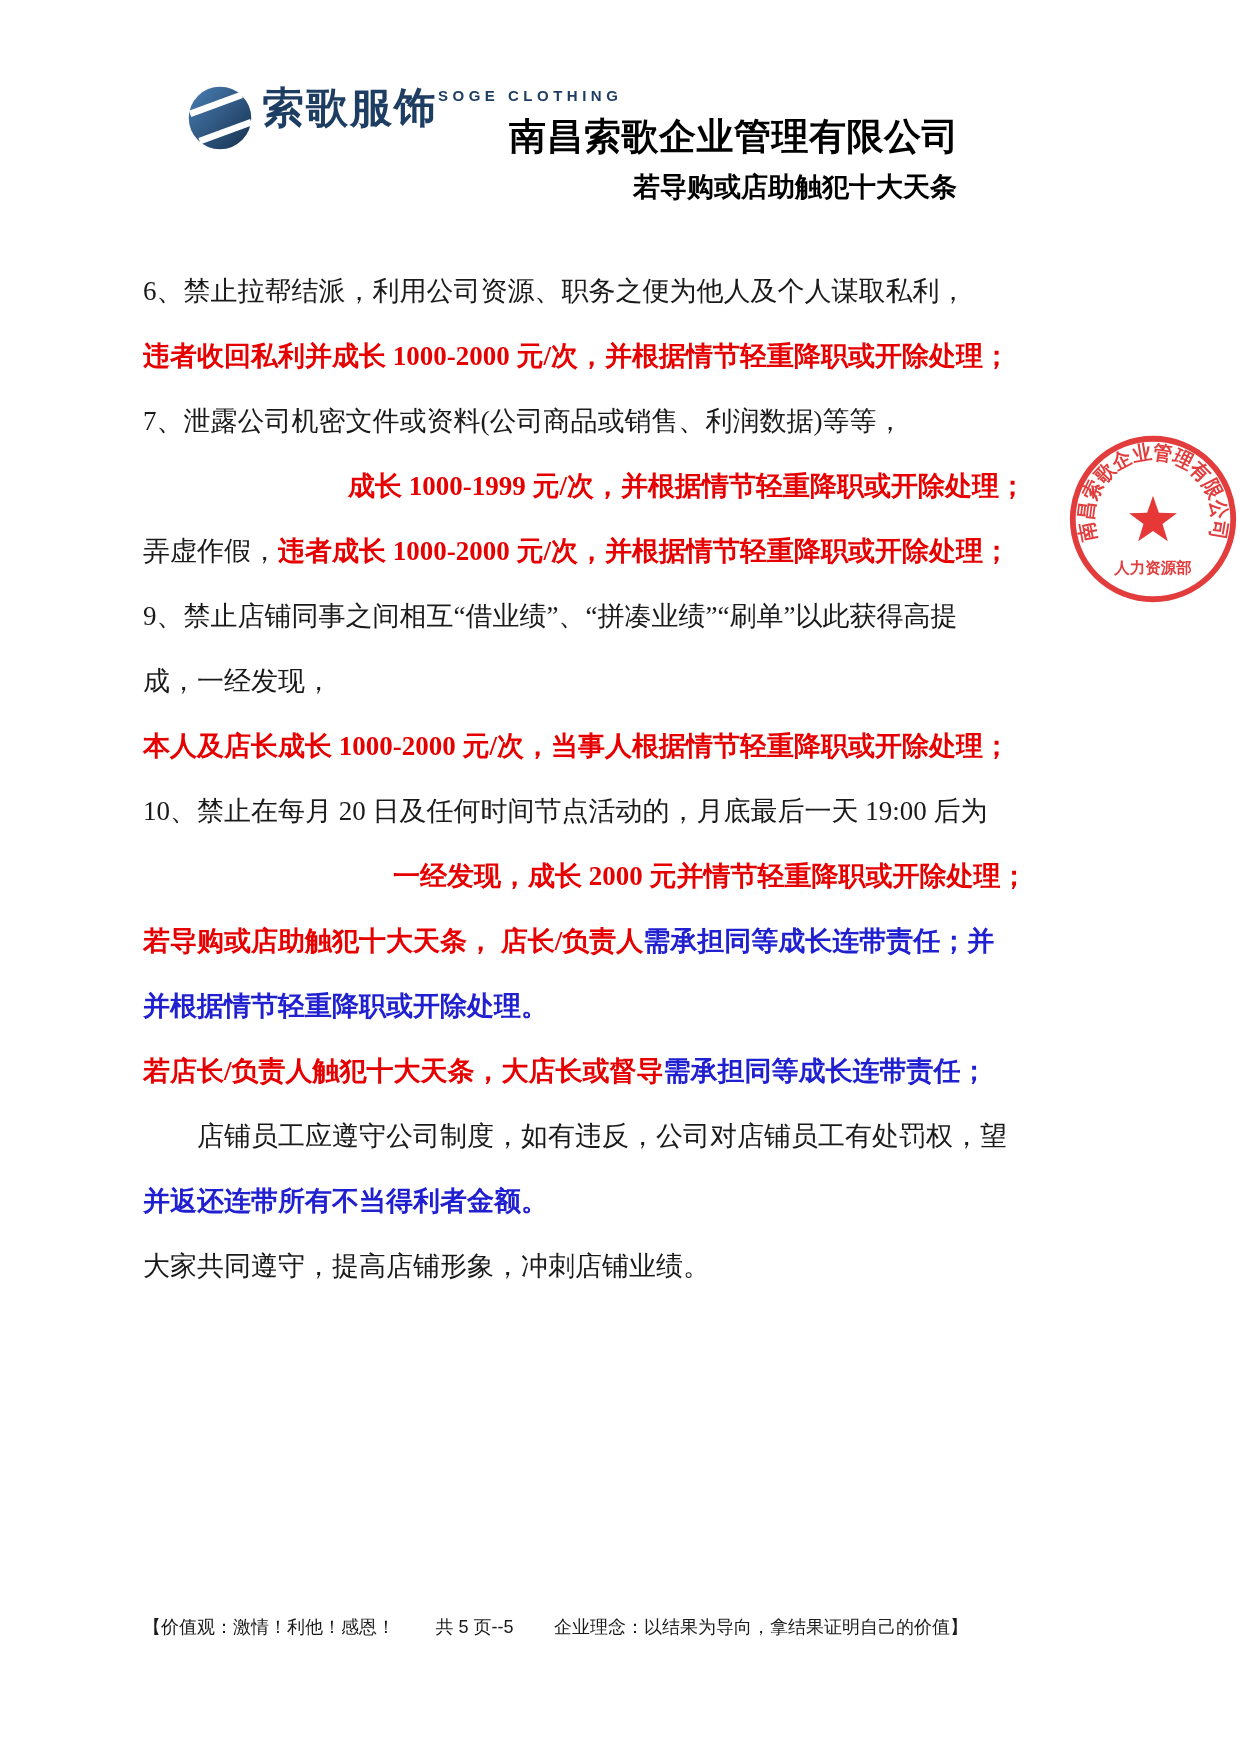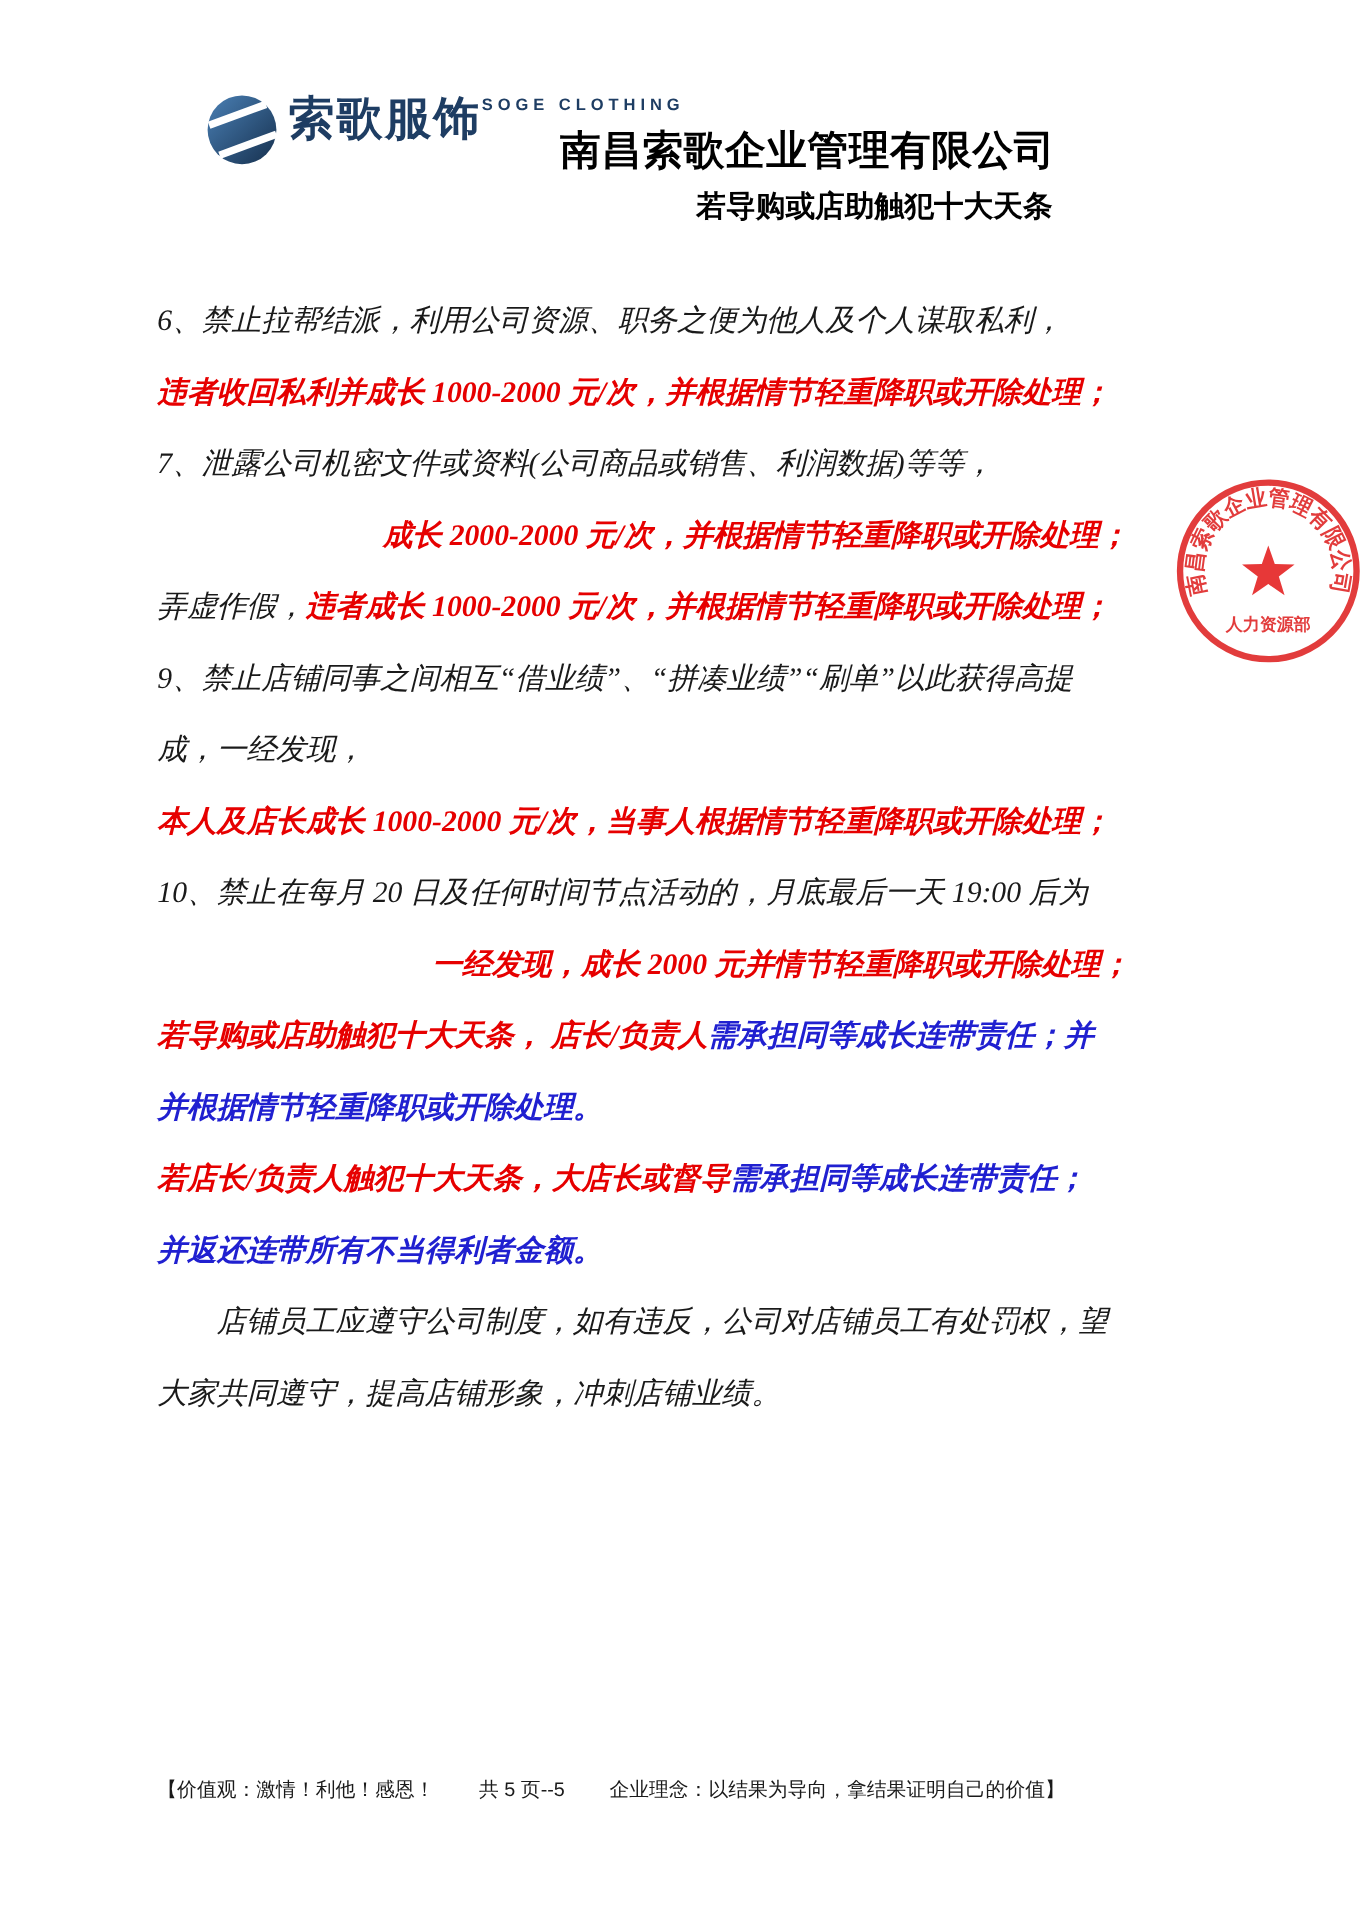--- a/index.html
+++ b/index.html
@@ -24,21 +24,21 @@
     font-family:"Liberation Sans","DejaVu Sans",sans-serif;
     font-size:37px;font-weight:700;color:#000;white-space:nowrap;letter-spacing:0.5px;
   }
   .slogan{
     position:absolute;left:633px;top:169px;
     font-family:"Liberation Sans","DejaVu Sans",sans-serif;
     font-size:27px;font-weight:700;color:#000;white-space:nowrap;
   }
   
   .docbody{position:absolute;left:143px;top:258px;width:830px;font-size:27px;}
-  .line{height:65px;display:flex;align-items:center;white-space:nowrap;font-style:italic;}
+  .line{height:65px;display:flex;align-items:center;white-space:nowrap;}
   .seg.black{color:#1a1a1a;font-weight:400;}
   .seg.red{color:#e60000;font-weight:700;}
   .seg.blue{color:#2020d0;font-weight:700;}
   
   .stamp{position:absolute;left:1066px;top:432px;opacity:.95;}
   
   .footer{
     position:absolute;left:143px;top:1615px;width:825px;
     display:flex;justify-content:space-between;align-items:center;
     font-family:"Liberation Sans","DejaVu Sans",sans-serif;
@@ -75,21 +75,21 @@
       <div class="line">
         <span class="seg black">6、禁止拉帮结派，利用公司资源、职务之便为他人及个人谋取私利，</span>
       </div>
       <div class="line">
         <span class="seg red">违者收回私利并成长 1000-2000 元/次，并根据情节轻重降职或开除处理；</span>
       </div>
       <div class="line">
         <span class="seg black">7、泄露公司机密文件或资料(公司商品或销售、利润数据)等等，</span>
       </div>
       <div class="line" style="padding-left: 205px;">
-        <span class="seg red">成长 2000-2000 元/次，并根据情节轻重降职或开除处理；</span>
+        <span class="seg red">成长 1000-1999 元/次，并根据情节轻重降职或开除处理；</span>
       </div>
       <div class="line">
         <span class="seg black">弄虚作假，</span>
         <span class="seg red">违者成长 1000-2000 元/次，并根据情节轻重降职或开除处理；</span>
       </div>
       <div class="line">
         <span class="seg black">9、禁止店铺同事之间相互“借业绩”、“拼凑业绩”“刷单”以此获得高提</span>
       </div>
       <div class="line">
         <span class="seg black">成，一经发现，</span>
@@ -107,25 +107,25 @@
         <span class="seg red">若导购或店助触犯十大天条， 店长/负责人</span>
         <span class="seg blue">需承担同等成长连带责任；并</span>
       </div>
       <div class="line">
         <span class="seg blue">并根据情节轻重降职或开除处理。</span>
       </div>
       <div class="line">
         <span class="seg red">若店长/负责人触犯十大天条，大店长或督导</span>
         <span class="seg blue">需承担同等成长连带责任；</span>
       </div>
+      <div class="line" style="padding-left: 54px;">
+        <span class="seg black">店铺员工应遵守公司制度，如有违反，公司对店铺员工有处罚权，望</span>
+      </div>
       <div class="line">
         <span class="seg blue">并返还连带所有不当得利者金额。</span>
-      </div>
-      <div class="line" style="padding-left: 54px;">
-        <span class="seg black">店铺员工应遵守公司制度，如有违反，公司对店铺员工有处罚权，望</span>
       </div>
       <div class="line">
         <span class="seg black">大家共同遵守，提高店铺形象，冲刺店铺业绩。</span>
       </div>
     </div>
 
   <div class="stamp">
     <svg width="174" height="174" viewBox="0 0 180 180" xmlns="http://www.w3.org/2000/svg" xmlns:xlink="http://www.w3.org/1999/xlink">
       <circle cx="90" cy="90" r="83" fill="none" stroke="#e13232" stroke-width="6"></circle>
       <path id="sealArc" d="M 31.7,111.2 A 62,62 0 1 1 148.3,111.2" fill="none"></path>

